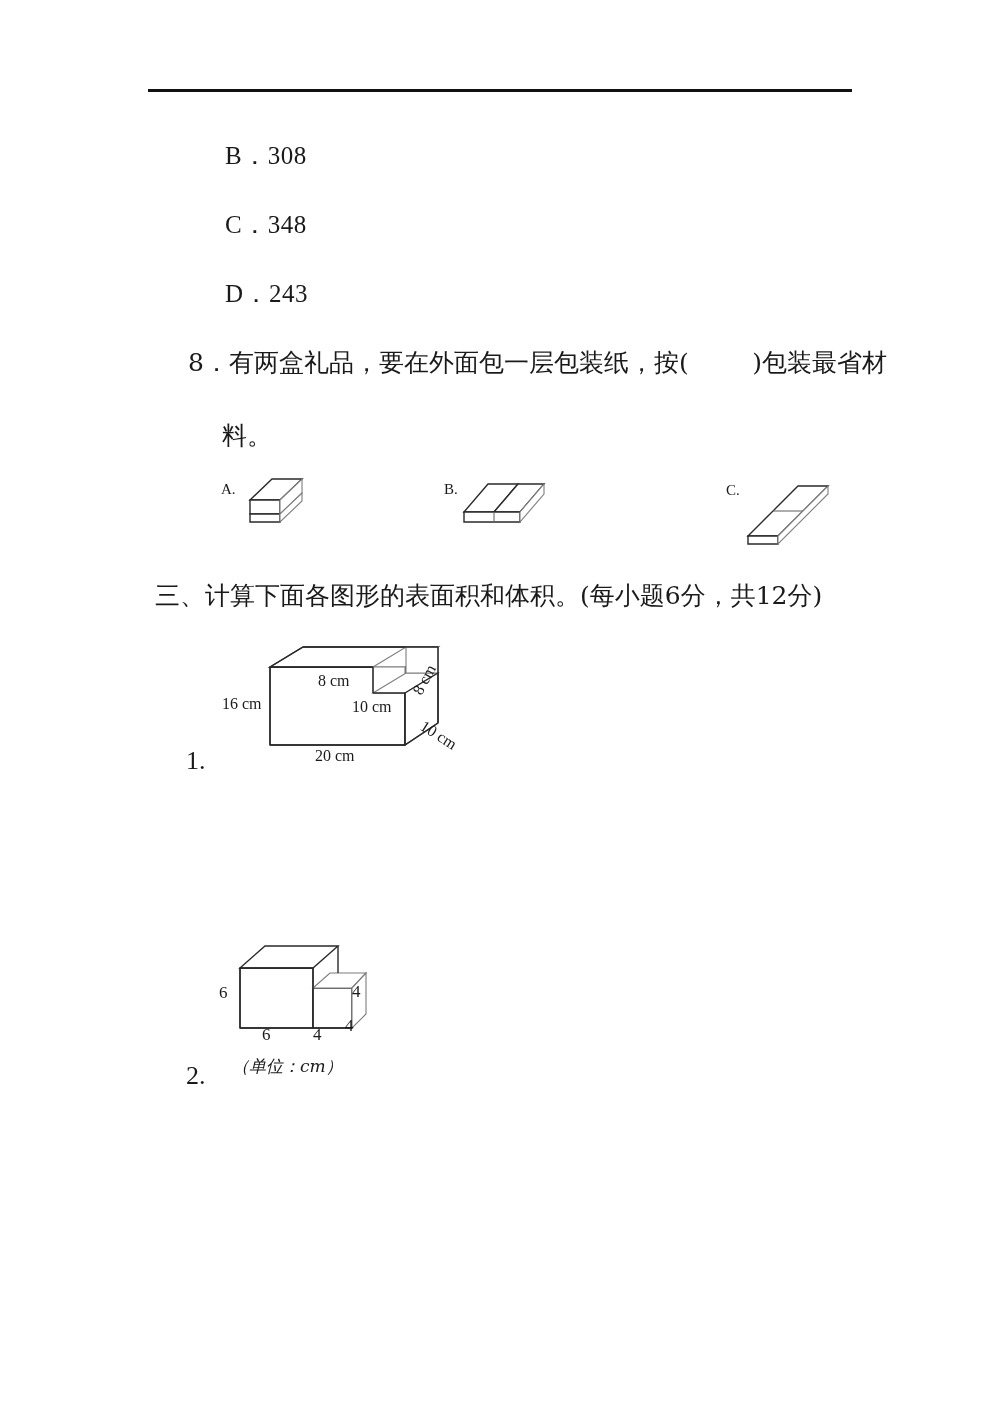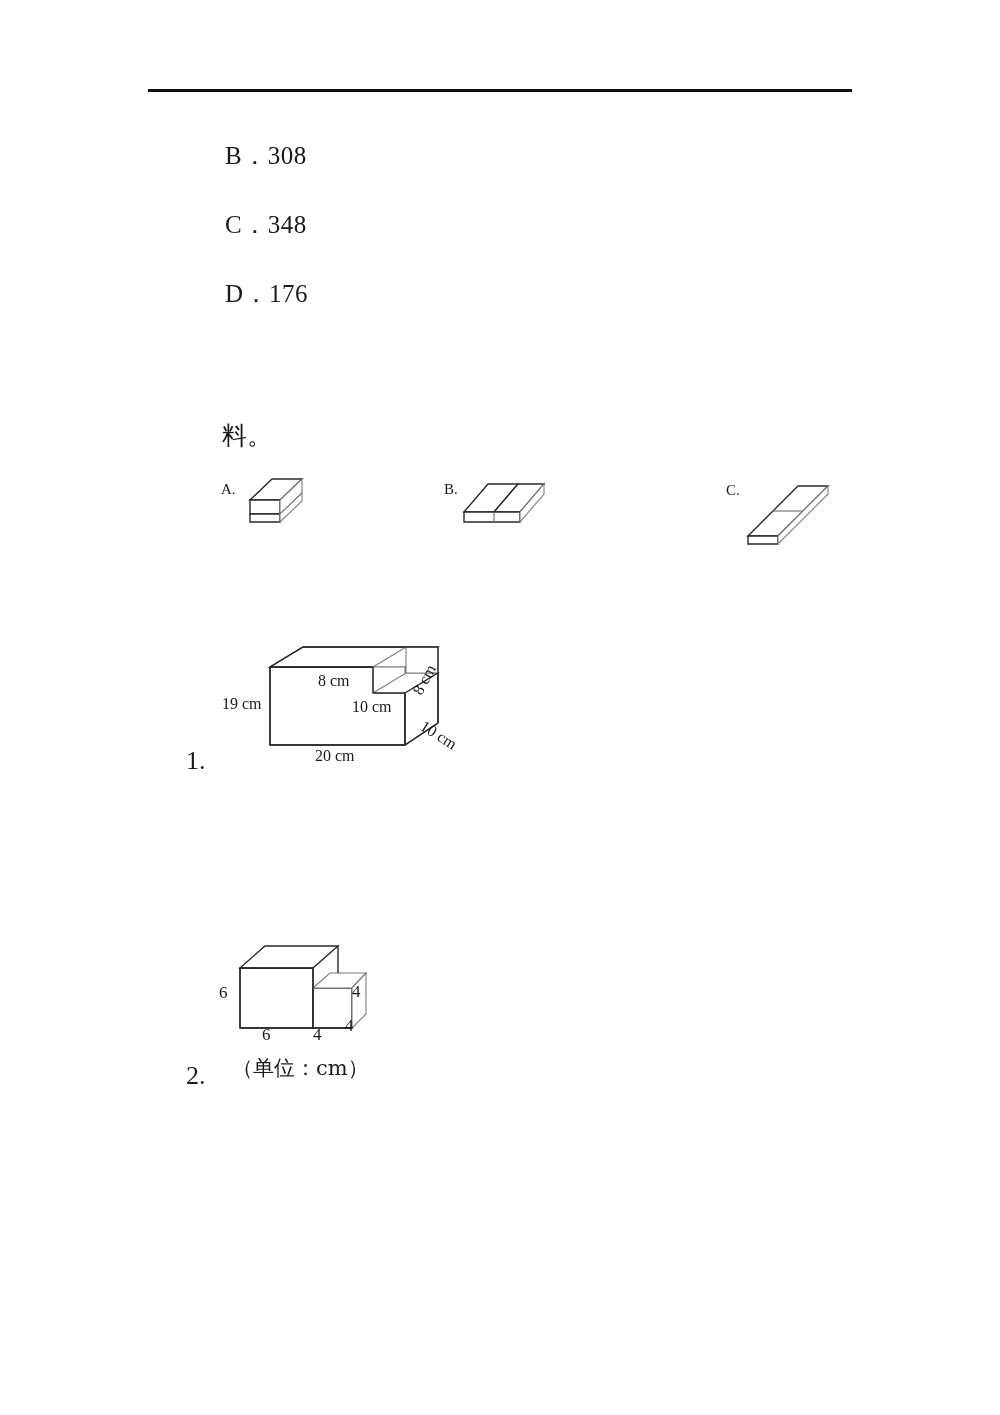--- a/index.html
+++ b/index.html
@@ -52,21 +52,22 @@
   .sec-head {
     font-size: 25px;
   }
   .num-label {
     font-size: 26px;
   }
   .choice-letter {
     font-size: 15px;
   }
   .unit-note {
-    font-size: 21px;
+    font-size: 17px;
+    font-style: italic;
   }
 
   
   .dim {
     position: absolute;
     font-size: 16px;
     white-space: nowrap;
     line-height: 1;
   }
   .dim-sm {
@@ -109,22 +110,23 @@
 </style>
 </head>
 <body>
 
 <div class="page">
 
   <div class="top-rule"></div>
 
   <div class="txt opt-line" style="left:225px; top:143px;">B．308</div>
   <div class="txt opt-line" style="left:225px; top:212px;">C．348</div>
-  <div class="txt opt-line" style="left:225px; top:281px;">D．176</div>
-
+  <div class="txt opt-line" style="left:225px; top:281px;">D．243</div>
+
+  <div class="txt q-line cn" style="left:188px; top:350px;">8．有两盒礼品，要在外面包一层包装纸，按(        )包装最省材</div>
   <div class="txt q-line cn" style="left:222px; top:423px;">料。</div>
 
   <div class="txt choice-letter" style="left:221px; top:482px;">A.</div>
   <div class="fig" style="left:234px; top:474px;">
     <svg width="70" height="54" viewBox="0 0 70 54">
 
       <polygon class="face" points="16,26 38,5 68,5 46,26"></polygon>
 
       <polygon class="face" points="16,26 46,26 46,40 16,40"></polygon>
       <polygon class="face" points="16,40 46,40 46,48 16,48"></polygon>
@@ -155,20 +157,21 @@
 
       <polygon class="face" points="8,58 58,8 88,8 38,58"></polygon>
       <line class="ln-thin" x1="33" y1="33" x2="63" y2="33"></line>
 
       <polygon class="face" points="8,58 38,58 38,66 8,66"></polygon>
 
       <polygon class="face-light" points="38,58 88,8 88,16 38,66"></polygon>
     </svg>
   </div>
 
+  <div class="txt sec-head cn" style="left:155px; top:583px;">三、计算下面各图形的表面积和体积。(每小题6分，共12分)</div>
 
   <div class="txt num-label" style="left:186px; top:748px;">1.</div>
 
   <div class="fig" style="left:265px; top:645px;">
     <svg width="200" height="115" viewBox="0 0 200 115">
 
       <polygon class="face" points="5,22 140,22 140,100 5,100"></polygon>
 
       <polygon class="face" points="5,22 38,2 173,2 140,22"></polygon>
 
@@ -191,21 +194,21 @@
       <line class="ln" x1="5" y1="22" x2="108" y2="22"></line>
       <line class="ln" x1="108" y1="22" x2="108" y2="48"></line>
       <line class="ln" x1="108" y1="48" x2="140" y2="48"></line>
       <line class="ln" x1="140" y1="48" x2="140" y2="100"></line>
 
       <line class="ln" x1="5" y1="22" x2="38" y2="2"></line>
       <line class="ln" x1="38" y1="2" x2="173" y2="2"></line>
     </svg>
   </div>
 
-  <div class="dim" style="left:222px; top:696px;">19 cm</div>
+  <div class="dim" style="left:222px; top:696px;">16 cm</div>
   <div class="dim" style="left:318px; top:673px;">8 cm</div>
   <div class="dim" style="left:352px; top:699px;">10 cm</div>
   <div class="dim rot-8" style="left:410px; top:690px;">8 cm</div>
   <div class="dim rot-10" style="left:426px; top:718px;">10 cm</div>
   <div class="dim" style="left:315px; top:748px;">20 cm</div>
 
   <div class="txt num-label" style="left:186px; top:1063px;">2.</div>
 
   <div class="fig" style="left:235px; top:930px;">
     <svg width="140" height="105" viewBox="0 0 140 105">

